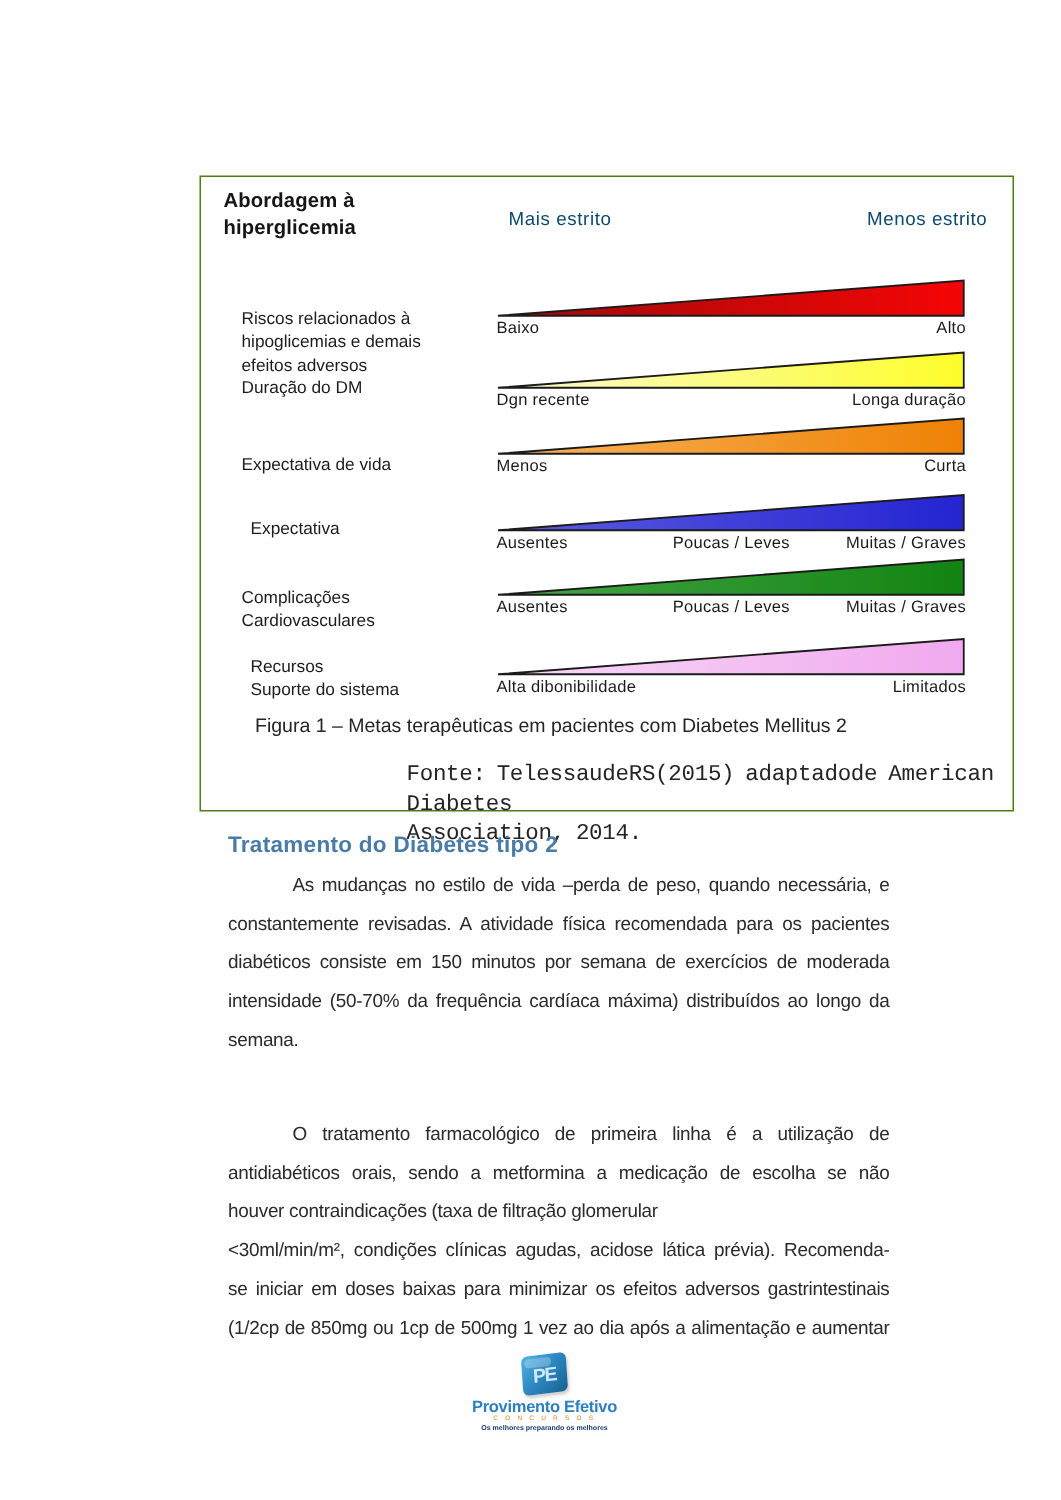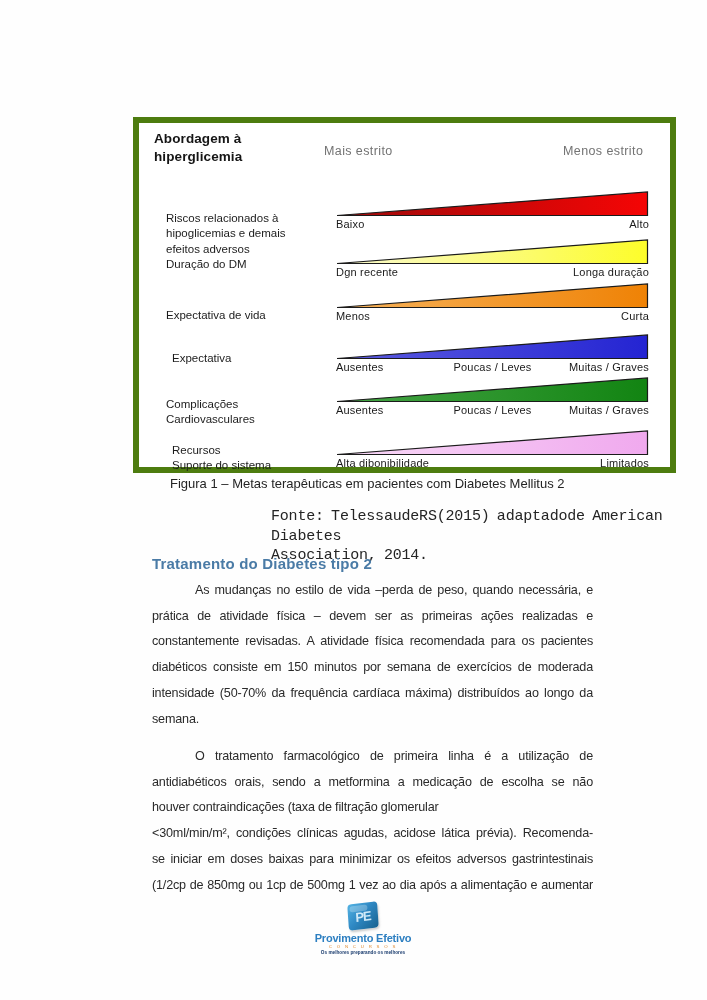--- a/index.html
+++ b/index.html
@@ -1,26 +1,26 @@
 <!DOCTYPE html>
 <html><head>
 <meta charset="utf-8">
 <style>
   * { margin:0; padding:0; box-sizing:border-box; }
   html,body { width:707px; height:1000px; background:#ffffff; overflow:hidden;
               font-family:"Liberation Sans", sans-serif; }
   .page { position:relative; width:707px; height:1000px; background:#fefefe; }
 
   
-  .figure-box { position:absolute; left:133px; top:117px; width:543px; height:356px;
-                background:#ffffff; border:6px solid #4d7c0f; }
+  .figure-box { position:absolute; left:133px; top:117px; width:543px; height:424px;
+                background:#ffffff; border:1px solid #4d7c0f; }
   .fig-title { position:absolute; left:15px; top:7px; width:140px;
                font-size:13.5px; font-weight:bold; color:#151515; line-height:1.32;
                white-space:pre-line; letter-spacing:.1px; }
-  .fig-head { position:absolute; top:21px; font-size:12.5px; color:#737373; letter-spacing:.4px; }
+  .fig-head { position:absolute; top:21px; font-size:12.5px; color:#0c4a6e; letter-spacing:.4px;margin-left:20px; }
   .fig-head.left { left:185px; }
   .fig-head.right { left:424px;text-align:right; }
 
   .fig-row { position:absolute; left:0; width:543px; }
   .r0{top:68px} .r1{top:116px} .r2{top:160px} .r3{top:211px} .r4{top:254px} .r5{top:307px}
   .row-label { position:absolute; left:27px; width:155px; font-size:11.5px; color:#1c1c1c;
                line-height:1.33; white-space:pre-line; }
   .r0 .row-label{top:20px} .r1 .row-label{top:18px} .r2 .row-label{top:25px}
   .r3 .row-label{top:17px; left:33px} .r4 .row-label{top:20px} .r5 .row-label{top:13px; left:33px}
 
@@ -202,21 +202,20 @@
   <div class="caption">Figura 1 – Metas terapêuticas em pacientes com Diabetes Mellitus 2</div>
   <div class="source">
     <div>Fonte: TelessaudeRS(2015) adaptadode American Diabetes</div>
     <div>Association, 2014.</div>
   </div>
 
   <div class="heading" id="section-heading" style="color: rgb(74, 123, 166);">Tratamento do Diabetes tipo 2</div>
 
   <div class="para" id="para1">
     <div class="pline indent">As mudanças no estilo de vida –perda de peso, quando necessária, e</div>
-    <div class="pline">prática de atividade física – devem ser as primeiras ações realizadas e</div>
     <div class="pline">constantemente revisadas. A atividade física recomendada para os pacientes</div>
     <div class="pline">diabéticos consiste em 150 minutos por semana de exercícios de moderada</div>
     <div class="pline">intensidade (50-70% da frequência cardíaca máxima) distribuídos ao longo da</div>
     <div class="pline left">semana.</div>
   </div>
 
   <div class="para" id="para2">
     <div class="pline indent">O tratamento farmacológico de primeira linha é a utilização de</div>
     <div class="pline">antidiabéticos orais, sendo a metformina a medicação de escolha se não</div>
     <div class="pline left">houver contraindicações (taxa de filtração glomerular</div>

